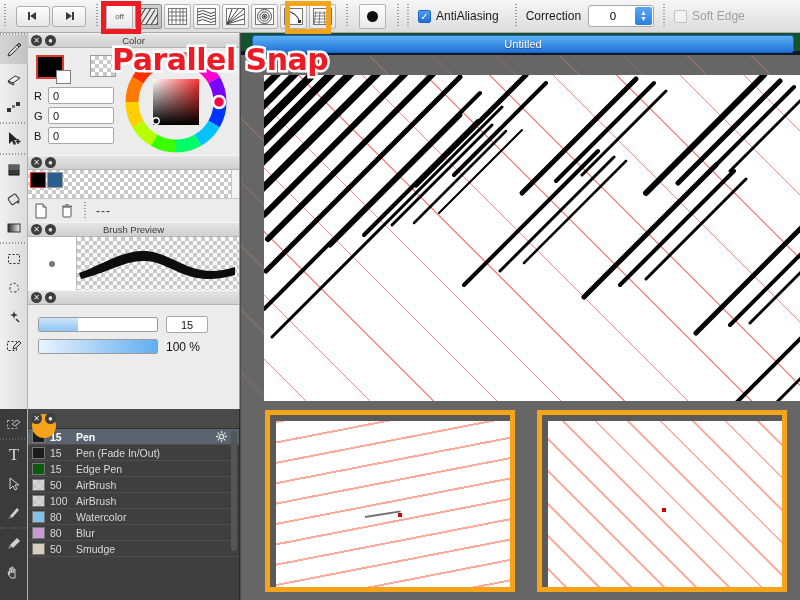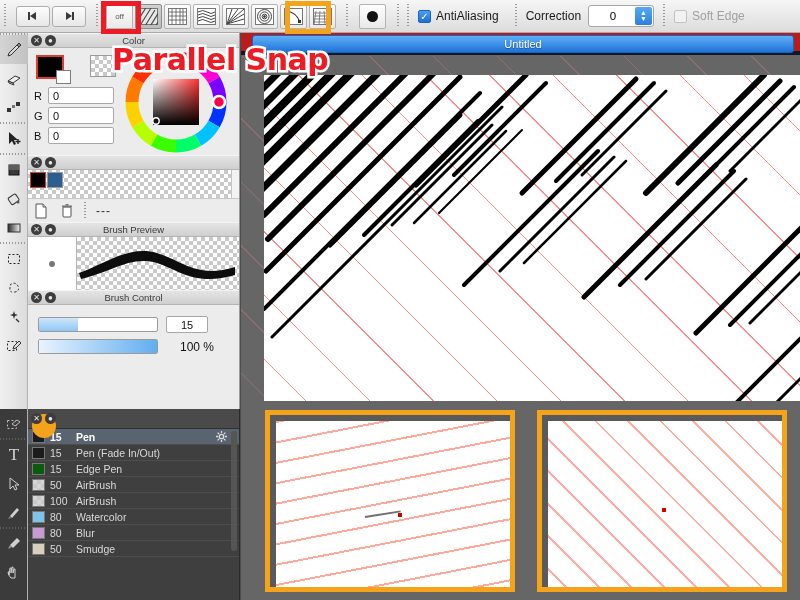--- a/index.html
+++ b/index.html
@@ -156,21 +156,21 @@
   .brow.sel { background: #5a6470; color:#fff; font-weight: bold;}
   .brow .sw { width: 13px; height: 12px; border:1px solid #777; margin-right:5px; }
   .brow .sz { width: 26px; font-size:10.5px; }
   .bscroll {
     position:absolute; right:2px; top:22px; width:6px; height:120px;
     background:#555; border-radius:3px;
   }
 
   
   .rightzone { position:absolute; left:241px; top:33px; width:559px; height:567px; background:#666; }
-  .tabbar { position:absolute; left:241px; top:33px; width:559px; height:22px; background:#b91c1c; border-bottom:4px solid #0f172a;}
+  .tabbar { position:absolute; left:241px; top:33px; width:559px; height:22px; background:#14532d; border-bottom:4px solid #0f172a;}
   .tab {
     position:absolute; right:6px; top:2px; width:542px; height:18px;
     background: linear-gradient(#5fb0f7,#1f72d8);
     border:1px solid #1a62bd; border-radius:3px;
     color:#fff; font-size:11px; display:flex; align-items:center; justify-content:center;
     text-shadow: 0 1px 1px rgba(0,0,0,.4);
   }
   .canvasWrap {
     position:absolute; left:241px; top:56px; width:559px; height:345px;
     background:#666; overflow:hidden;
@@ -605,30 +605,29 @@
       <div class="checker" style="flex:1;position:relative">
         <svg width="162" height="53" viewBox="0 0 162 53">
           <path d="M2 36 C 30 26, 52 8, 80 16 C 104 23, 120 42, 158 30 L158 38 C 118 50, 100 32, 80 26 C 54 18, 32 36, 4 42 Z" fill="#0d0d0d"></path>
         </svg>
       </div>
     </div>
 
     <div class="pan-title">
       <span class="dotbtn">✕</span>
       <span class="dotbtn">●</span>
-      <span class="t">Brush Control</span>
     </div>
     <div class="pan-body" style="height:111px;position:relative">
       <div style="position:absolute;left:10px;top:11px;display:flex;align-items:center;gap:8px;width:194px">
         <div class="slider-track" style="width:120px">
           <div class="slider-fill" style="width:33%"></div>
         </div>
         <div class="numbox">15</div>
       </div>
-      <div style="position:absolute;left:10px;top:34px;display:flex;align-items:center;gap:22px;width:194px">
+      <div style="position:absolute;left:10px;top:34px;display:flex;align-items:center;gap:8px;width:194px">
         <div class="slider-track" style="width:120px">
           <div class="slider-fill grad" style="width:100%"></div>
         </div>
         <span class="pct">100 %</span>
       </div>
     </div>
   </div>
 
   <div class="brushpanel">
     <div class="bp-title">

